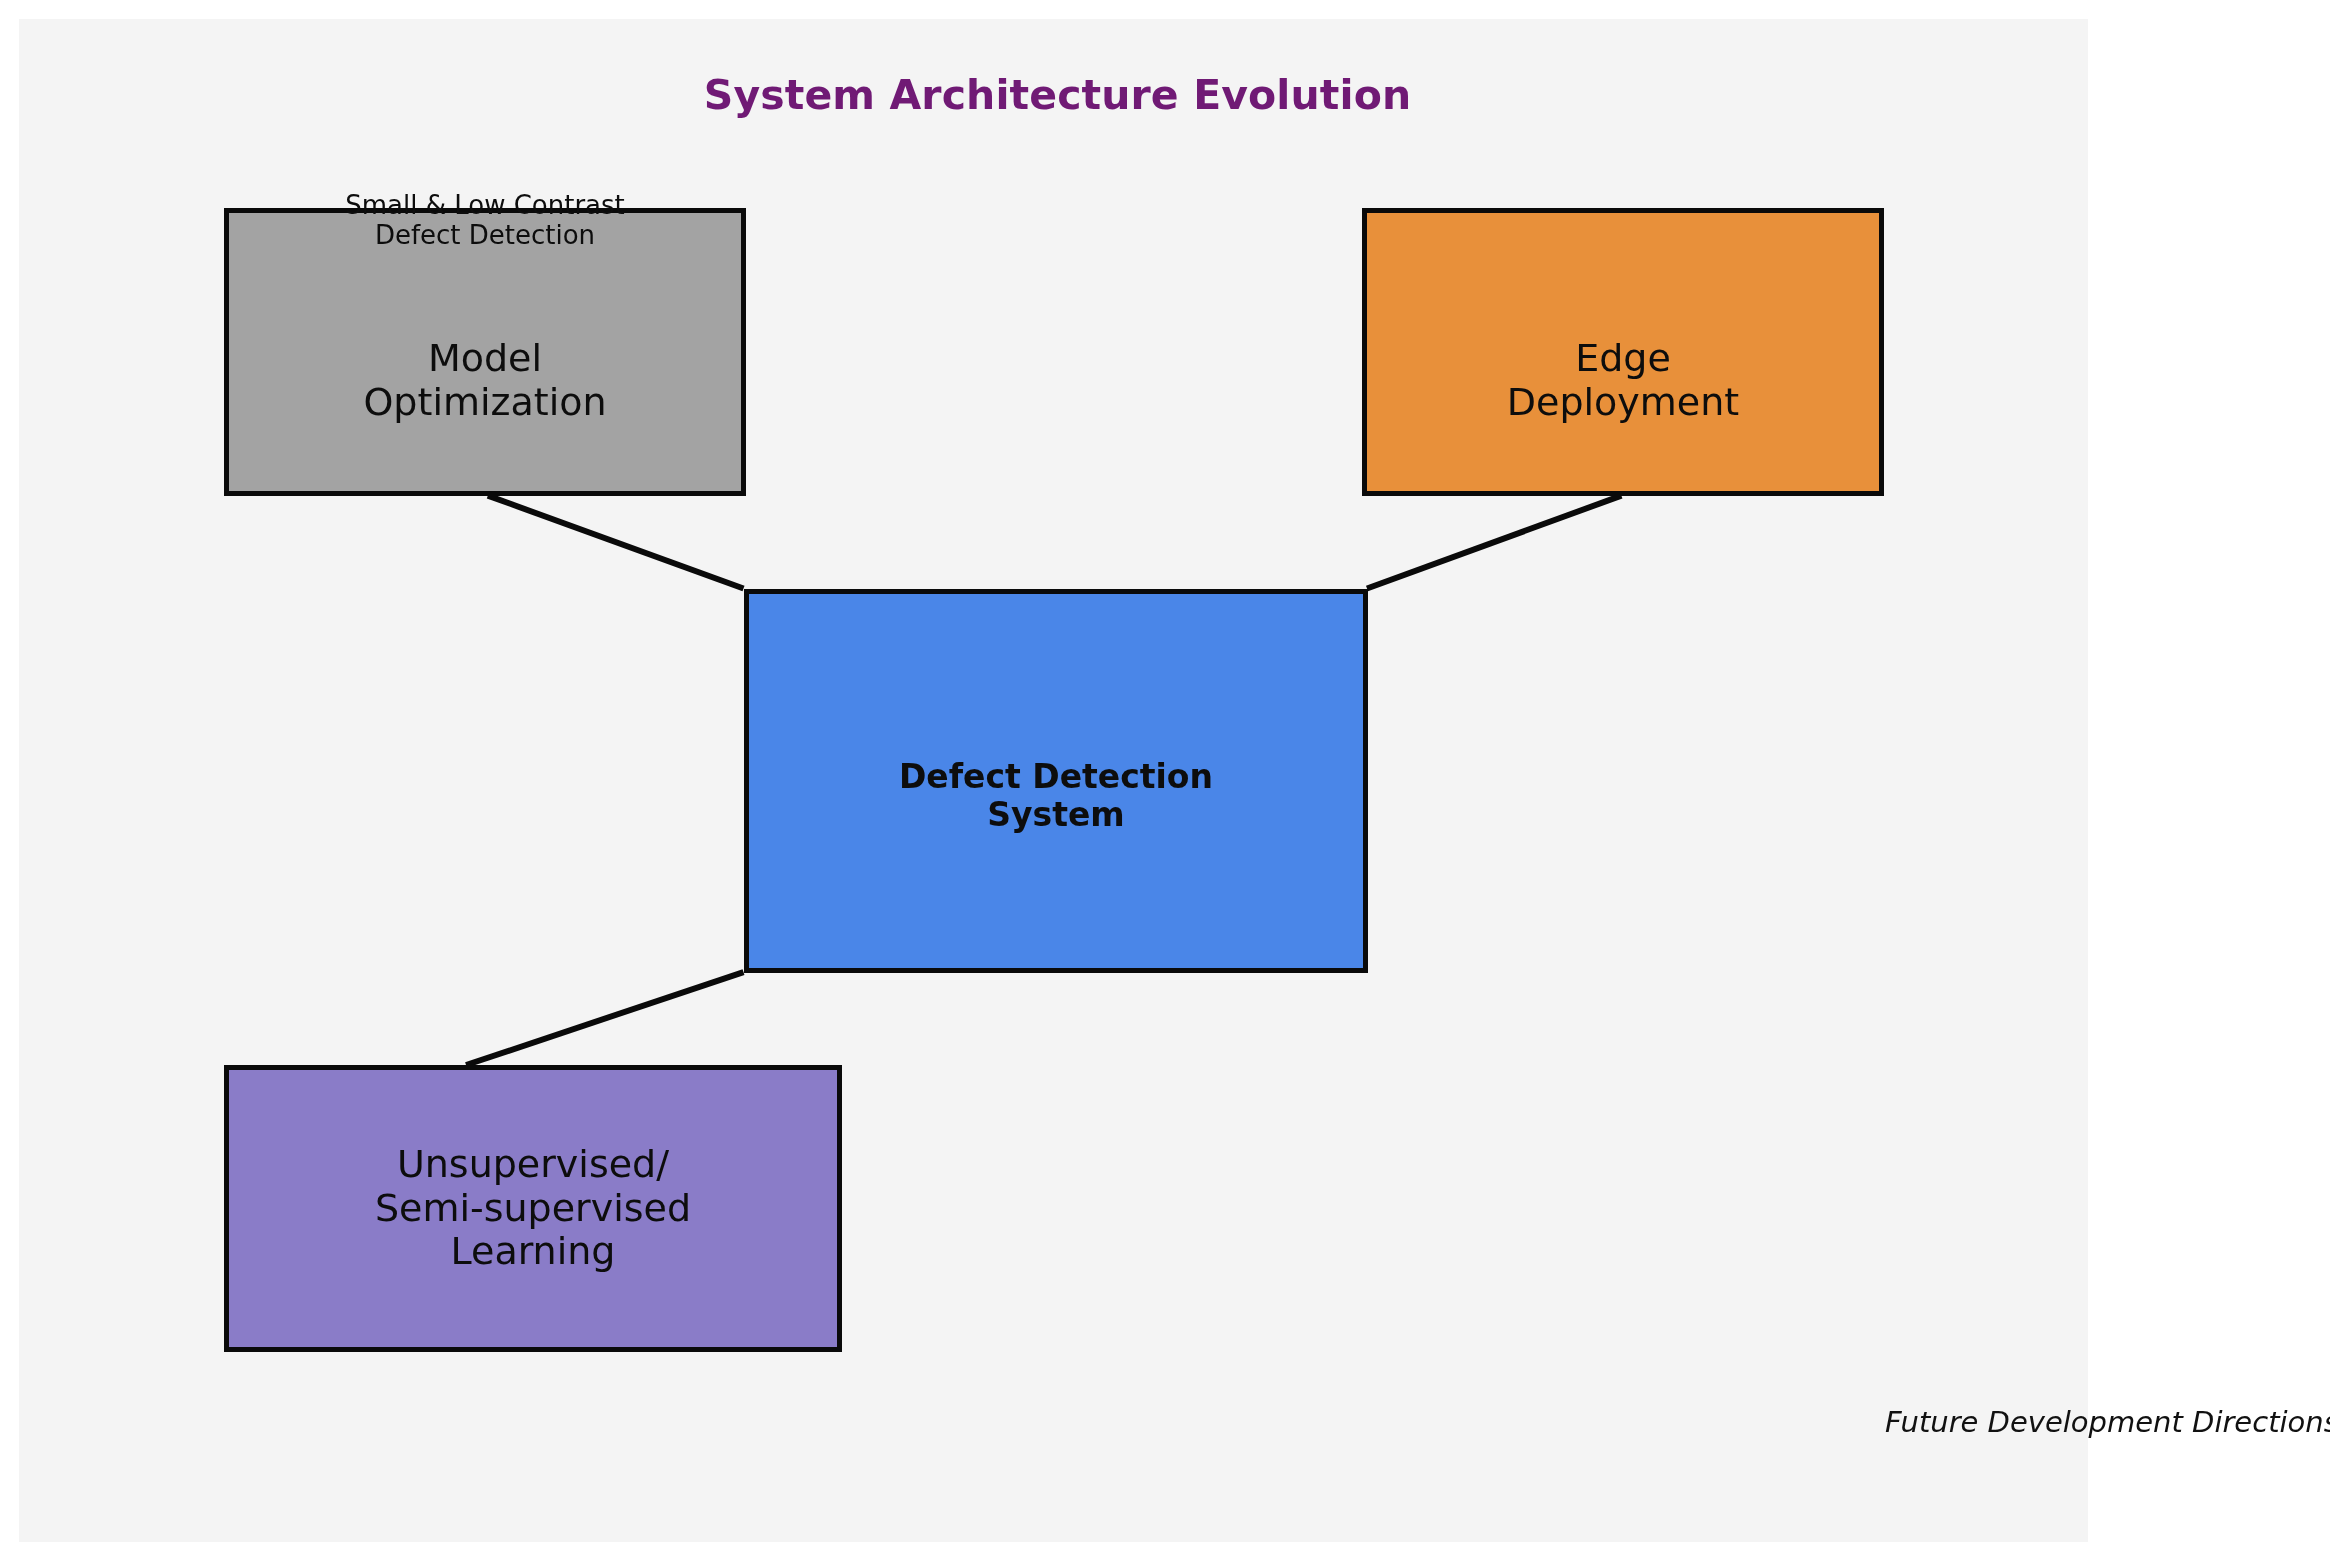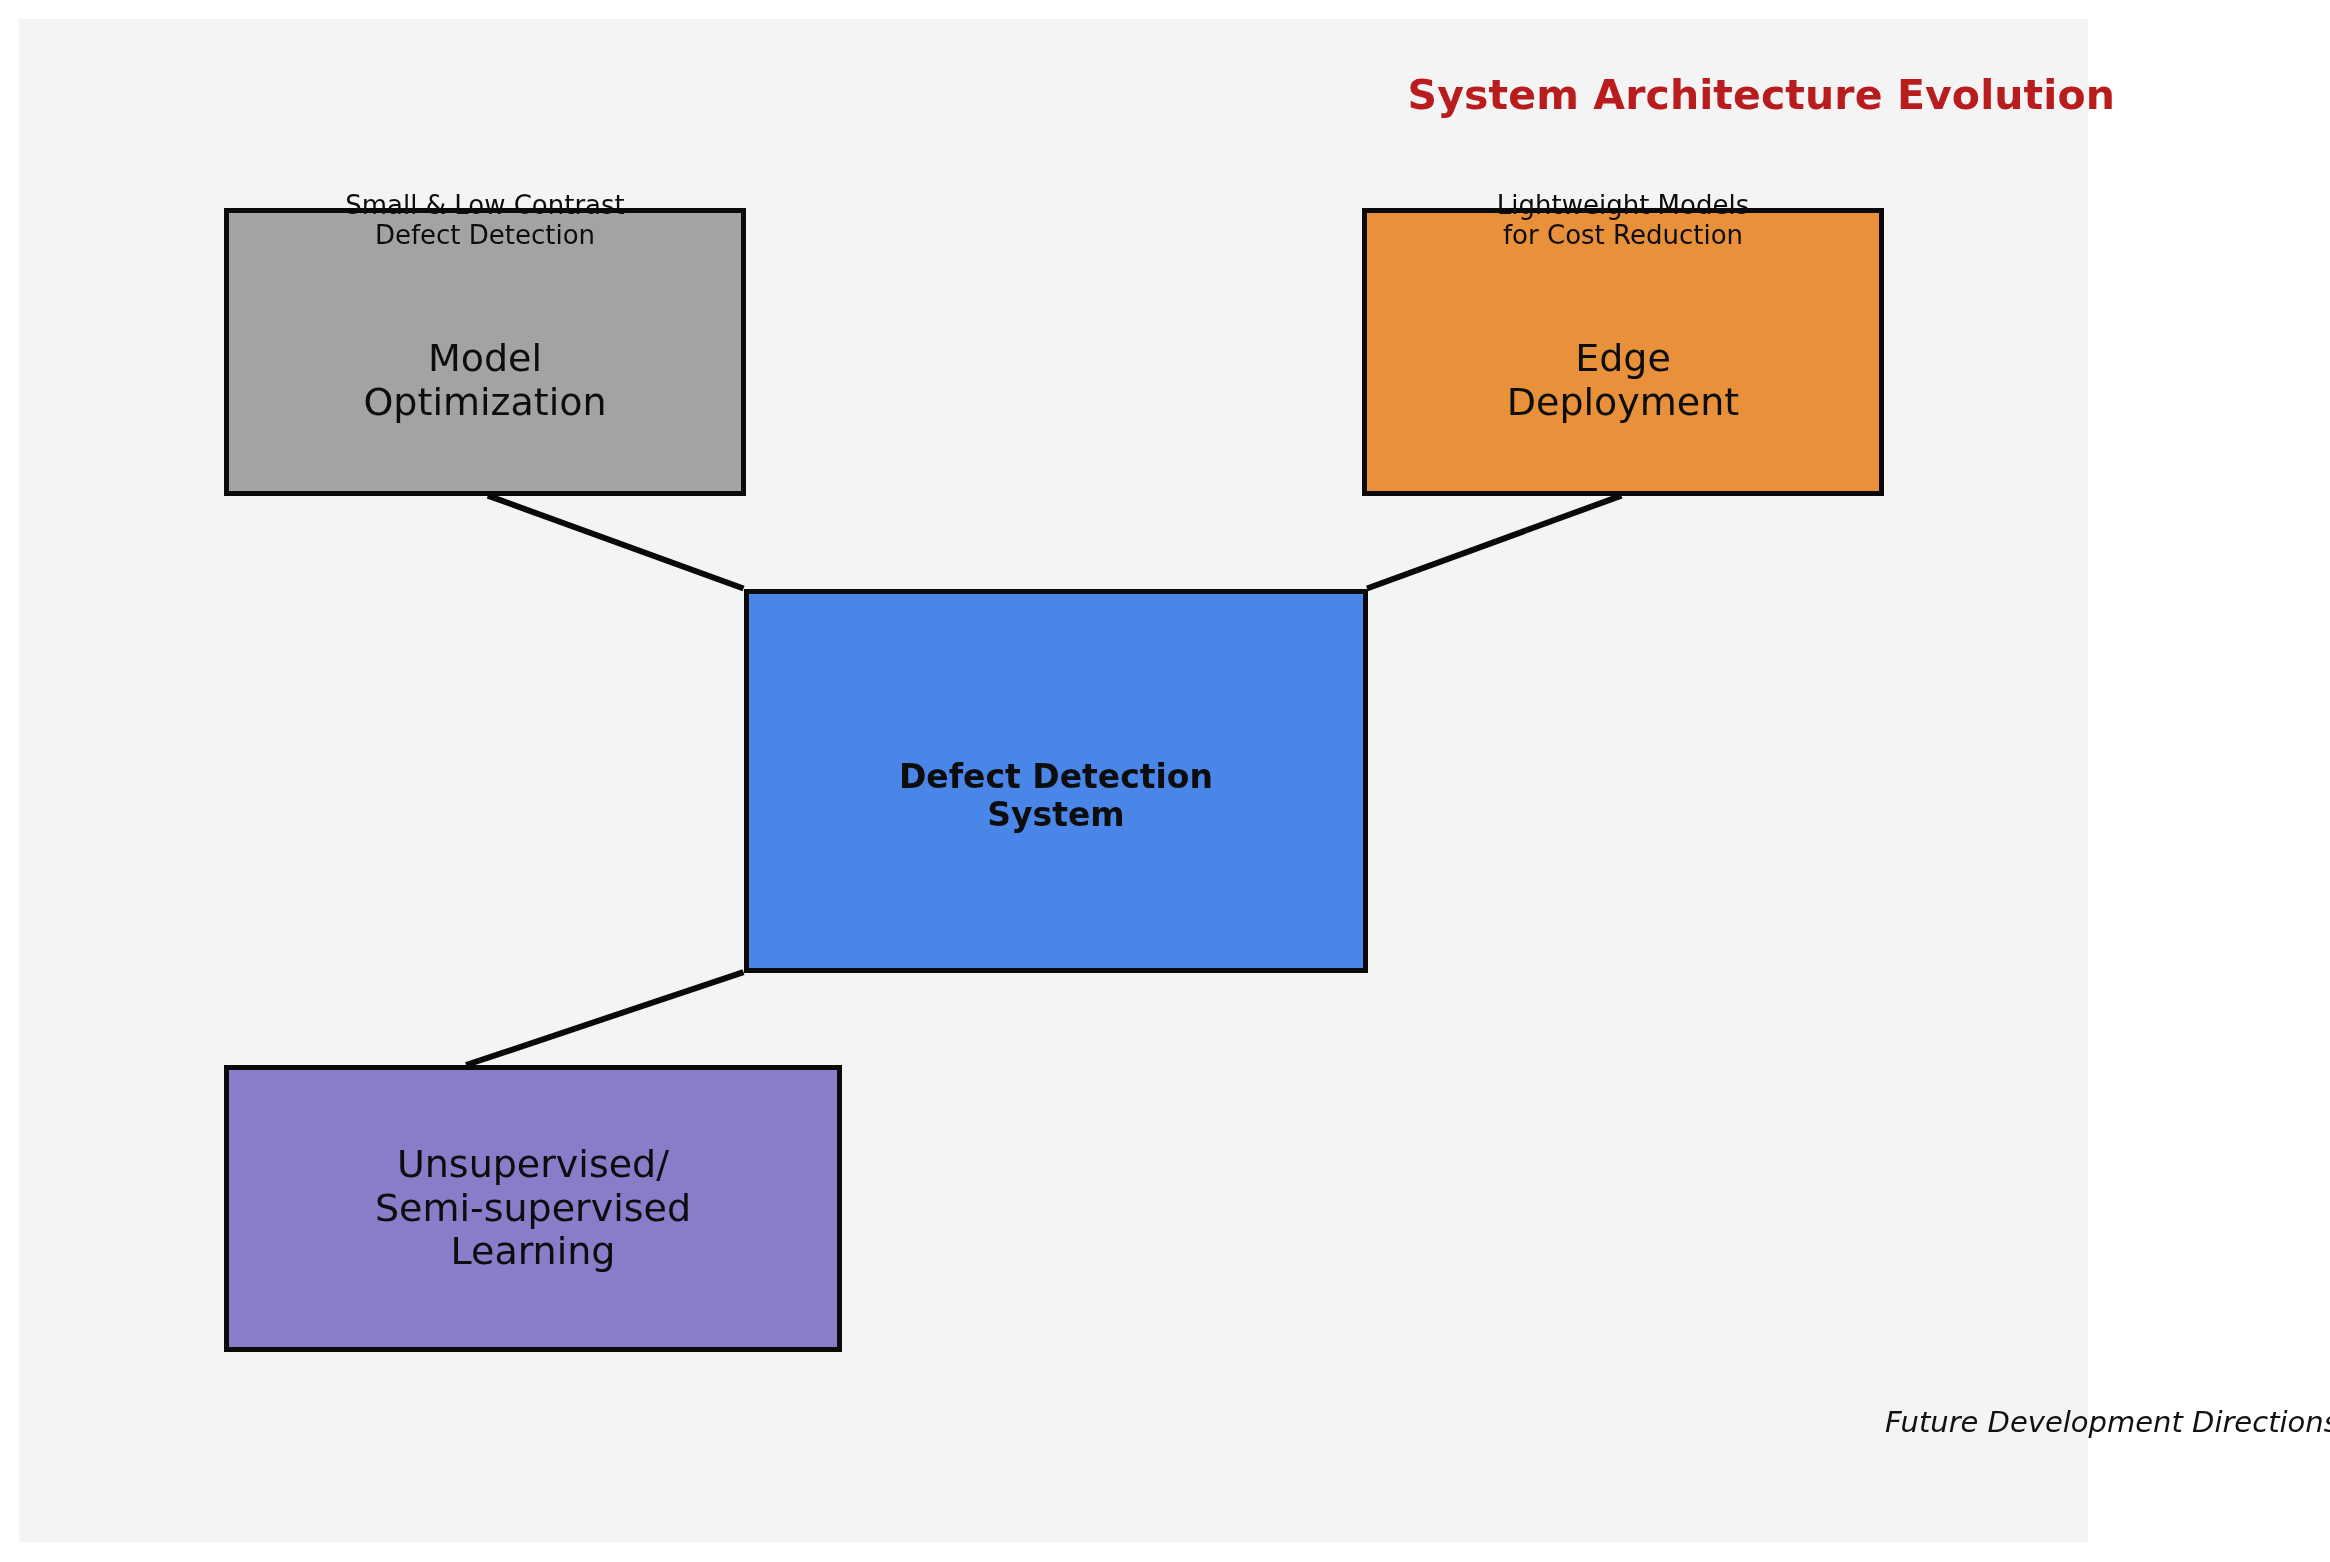--- a/index.html
+++ b/index.html
@@ -40,24 +40,24 @@
     height: 1562px;
     pointer-events: none;
   }
 
   
   #page-title {
     position: absolute;
     left: 0;
     top: 71px;
     width: 2115px;
-    text-align: right;
+    text-align: center;
     font-size: 41px;
     font-weight: bold;
-    color: #b91c1c;
+    color: #701a75;
     letter-spacing: 0.1px;
   }
 
   
   .node {
     position: absolute;
     border: 5.3px solid #0a0a0a;
     box-sizing: border-box;
     display: flex;
     flex-direction: column;
@@ -154,22 +154,20 @@
   <div id="page-title">System Architecture Evolution</div>
 
   <div class="node" id="node-model-optimization" style="background: #a3a3a3;">
     <div class="node-outer-label">Small &amp; Low Contrast
 Defect Detection</div>
     <div class="node-title">Model
 Optimization</div>
   </div>
 
   <div class="node" id="node-edge-deployment" style="background: rgb(232, 144, 58);">
-    <div class="node-outer-label">Lightweight Models
-for Cost Reduction</div>
     <div class="node-title">Edge
 Deployment</div>
   </div>
 
   <div class="node" id="node-defect-detection-system" style="background: rgb(74, 134, 232);">
     <div class="node-title bold">Defect Detection
 System</div>
   </div>
 
   <div class="node" id="node-unsupervised-learning" style="background: rgb(138, 124, 200);">

